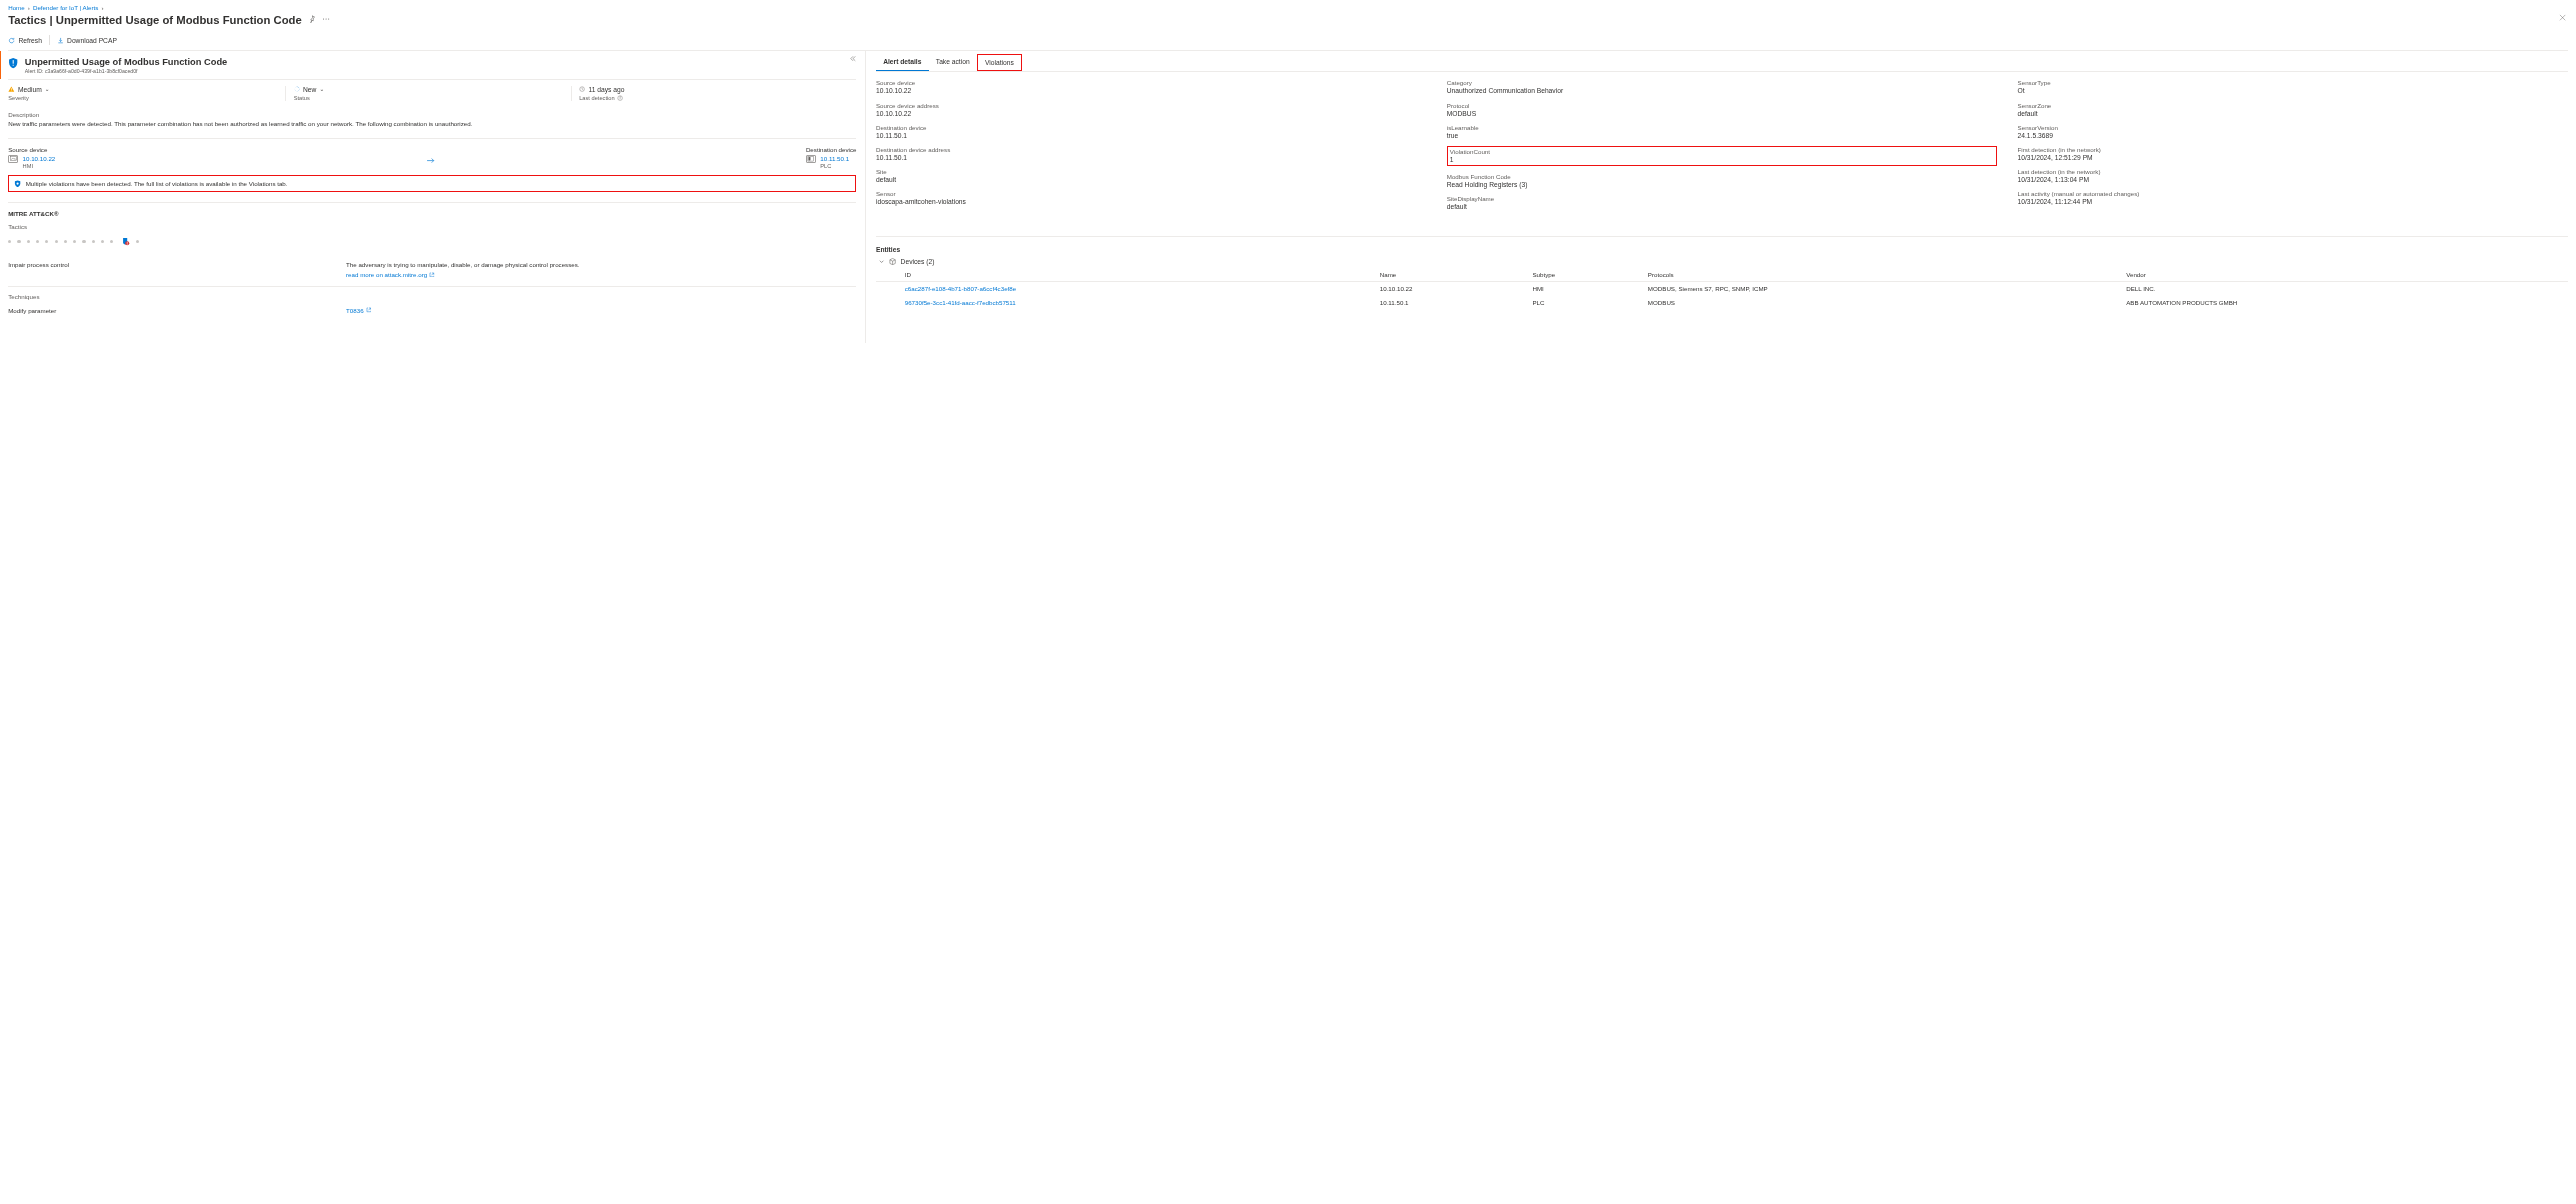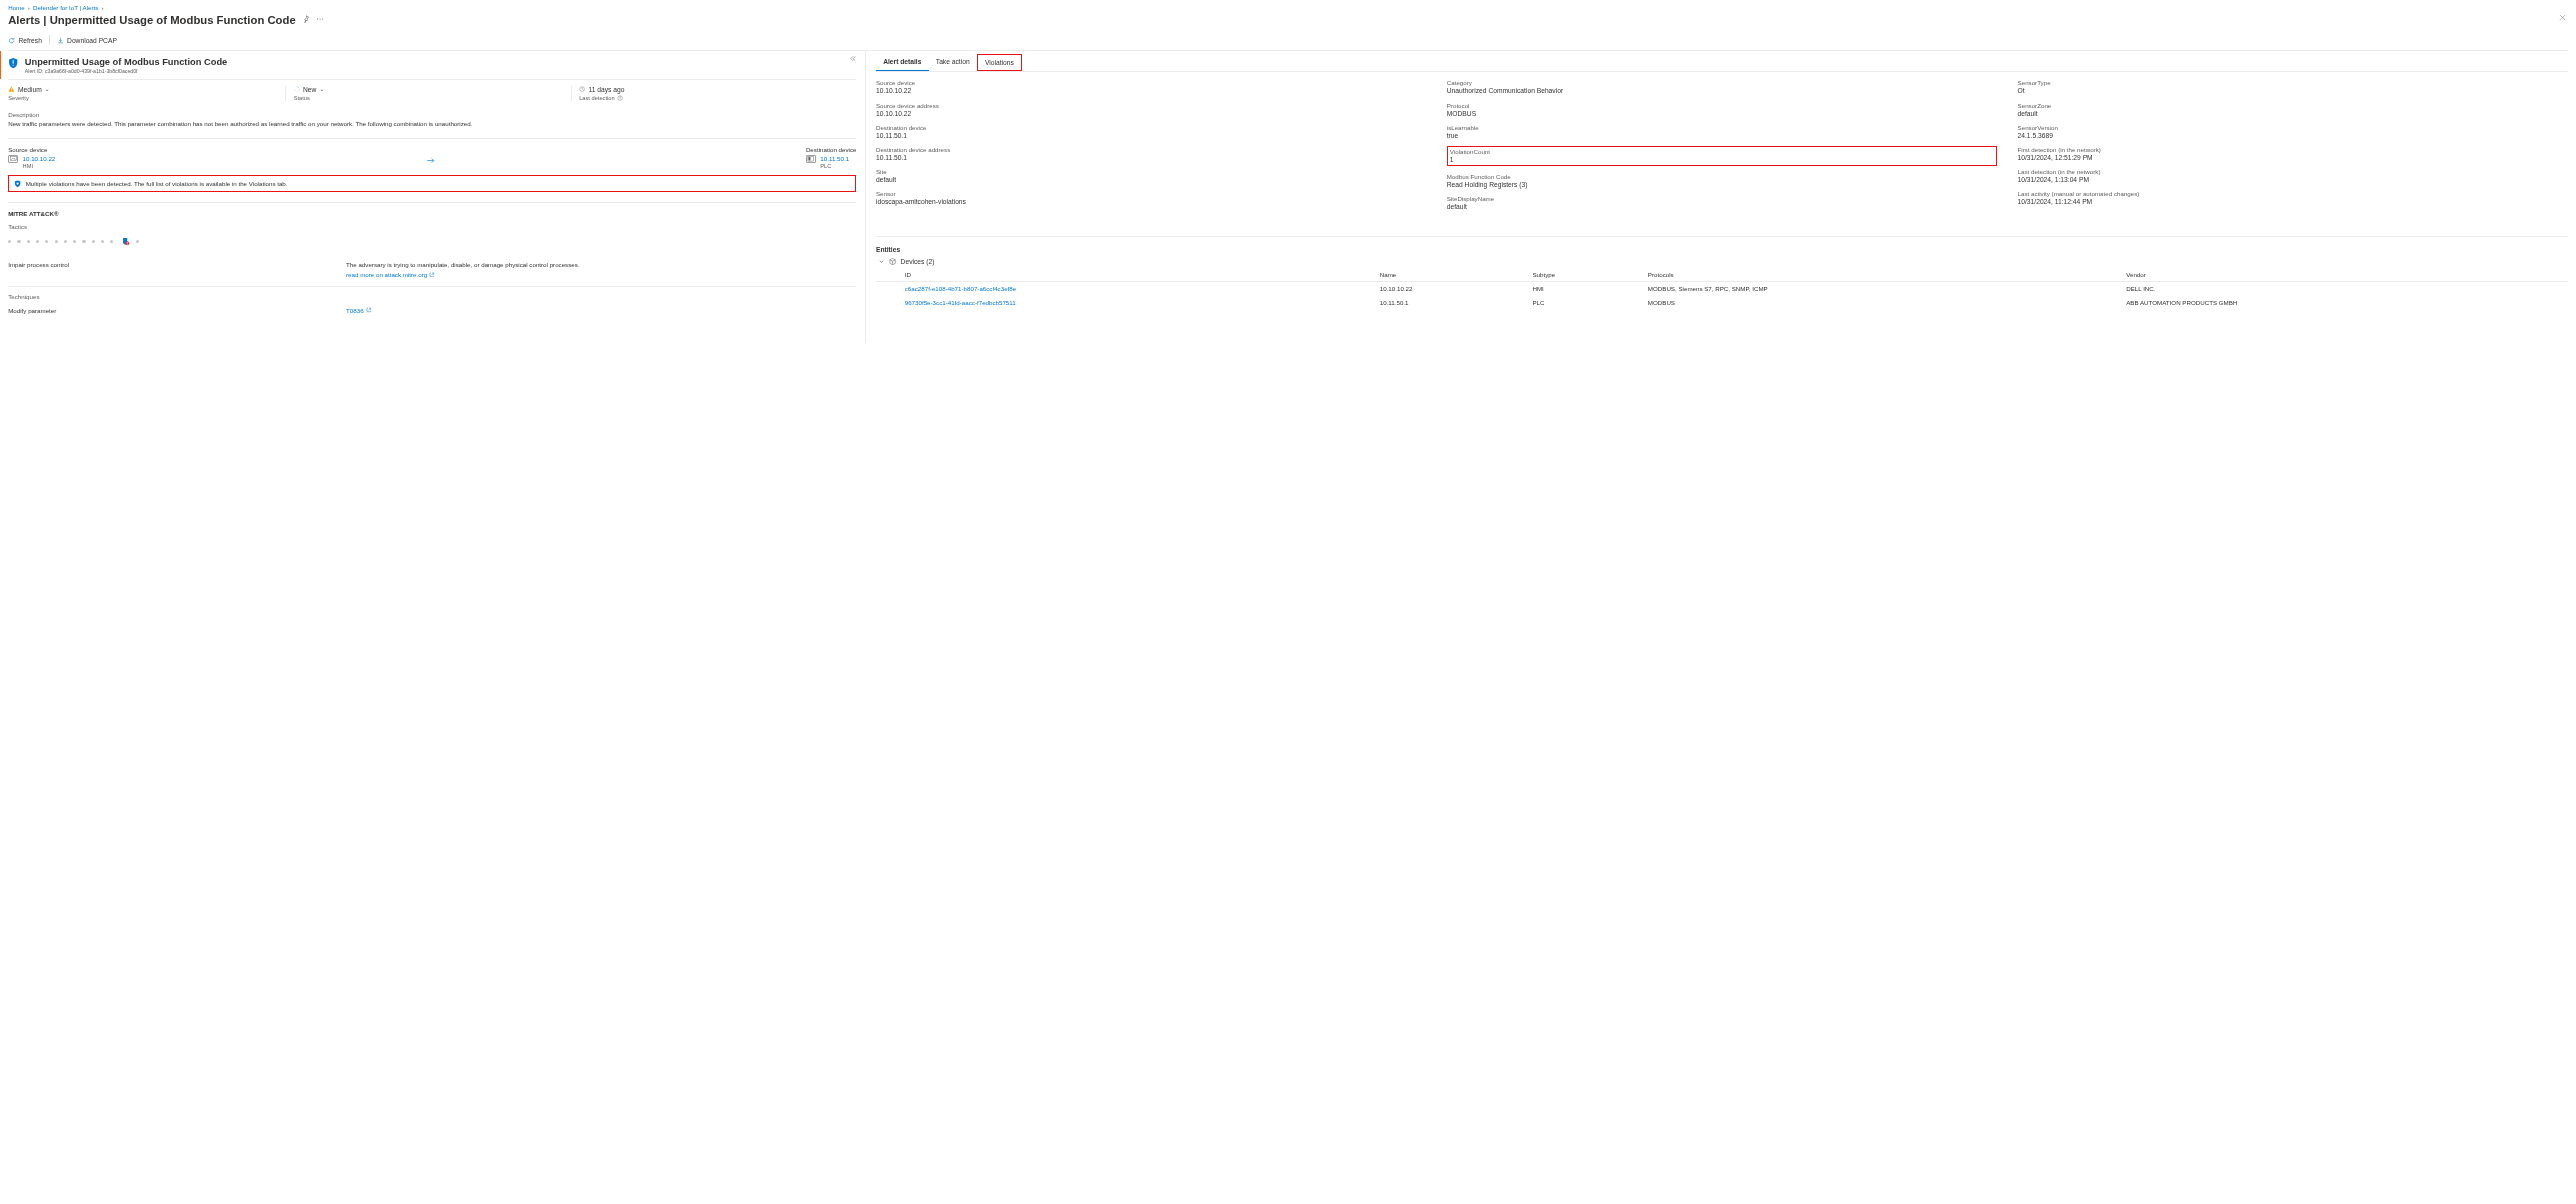--- a/index.html
+++ b/index.html
@@ -118,21 +118,21 @@
   </span>
 
   <div class="breadcrumb">
     <a>Home</a>
     <span class="sep">›</span>
     <a>Defender for IoT | Alerts</a>
     <span class="sep">›</span>
   </div>
 
   <div class="title-row">
-    <h1><span>Alerts | </span><span>Unpermitted Usage of Modbus Function Code</span></h1>
+    <h1><span>Tactics | </span><span>Unpermitted Usage of Modbus Function Code</span></h1>
     <span class="title-icon">
       <svg viewBox="0 0 16 16" fill="none" stroke="currentColor" stroke-width="1">
           <path d="M10 2l4 4-3 1-2 5-2-2-4 4 4-4-2-2 5-2 1-3z" transform="rotate(-20 8 8)"></path>
         </svg>
     </span>
     <span class="more-icon">
       <svg viewBox="0 0 16 16" fill="currentColor">
           <circle cx="3" cy="8" r="1"></circle>
           <circle cx="8" cy="8" r="1"></circle>
           <circle cx="13" cy="8" r="1"></circle>

